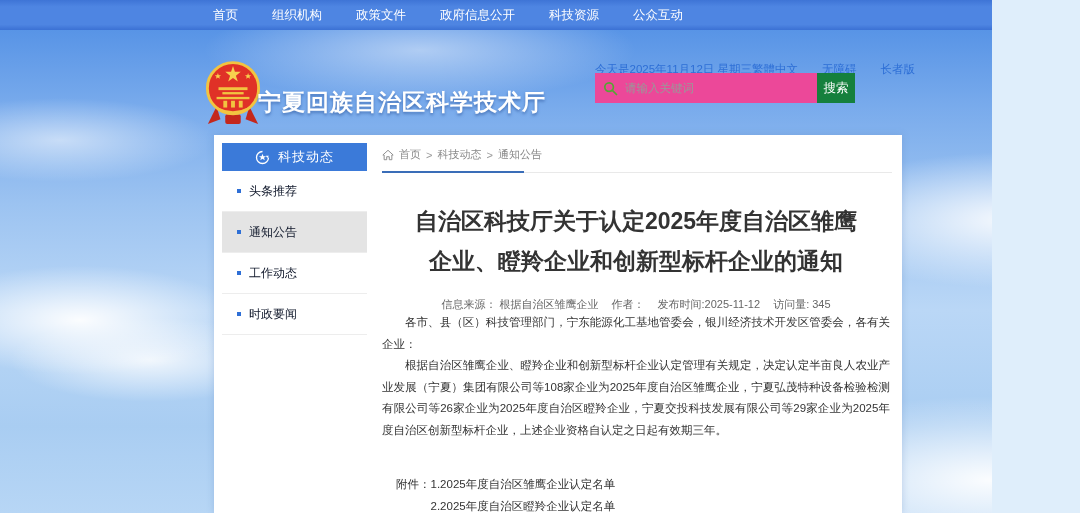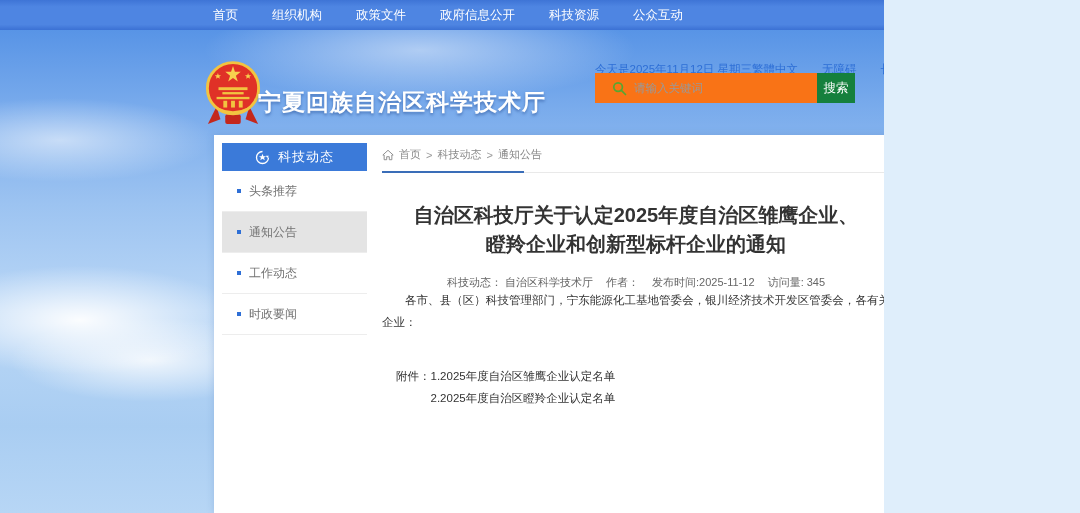--- a/index.html
+++ b/index.html
@@ -1,18 +1,18 @@
 <!DOCTYPE html>
 <html><head>
 <meta charset="utf-8">
 <style>
   * { margin:0; padding:0; box-sizing:border-box; }
   html,body { background:#dfeefb; }
   body { font-family:"Liberation Sans","DejaVu Sans",sans-serif; }
-  .page { position:relative; width:884px; height:513px; overflow:hidden; background:#cfe3f8; }
+  .page { position:relative; width:992px; height:513px; overflow:hidden; background:#cfe3f8; }
 
   
   .topnav { position:absolute; top:0; left:0; width:1080px; height:30px;
     background:linear-gradient(180deg,#3e74d6 0%,#4e85e2 22%,#4e85e2 82%,#3b71d4 100%); }
   .nav-items { position:absolute; left:213px; top:0; width:470px; height:30px;
     display:flex; justify-content:space-between; align-items:center; }
   .nav-item { color:#fff; font-size:12.5px; line-height:30px; cursor:pointer; white-space:nowrap; }
 
   
   .sky { position:absolute; top:30px; left:0; width:1080px; height:483px;
@@ -33,54 +33,54 @@
     letter-spacing:1px; text-shadow:0 2px 3px rgba(40,80,150,.6); white-space:nowrap;margin-top:16px; }
   .site-subtitle { position:absolute; left:259px; top:103px; color:#fff; font-size:10.5px;
     letter-spacing:1.6px; word-spacing:4px; text-shadow:0 1px 2px rgba(40,80,150,.6); white-space:nowrap; }
 
   .date-row { position:absolute; left:595px; top:50px; width:260px; display:flex;
     justify-content:space-between; align-items:center; font-size:11.5px; color:#2e6fd6; white-space:nowrap;margin-top:12px; }
   .quick-links { display:flex; gap:24px; }
   .quick-link { cursor:pointer; }
 
   .search-bar { position:absolute; left:595px; top:73px; width:260px; height:30px; display:flex; }
-  .search-box { width:222px; height:30px; background:#f97316; display:flex; align-items:center; padding-left:17px; }
+  .search-box { width:222px; height:30px; background:#ec4899; display:flex; align-items:center; padding-left:8px; }
   .search-icon { width:15px; height:15px; margin-right:7px; flex:0 0 auto; }
   .search-input { border:none; outline:none; width:170px; font-size:11.5px; color:#333; background:transparent;
     font-family:"Liberation Sans","DejaVu Sans",sans-serif; }
   .search-input::placeholder { color:#999; }
   .search-btn { width:38px; height:30px; background:#15803d; color:#fff; border:none; font-size:12.5px;
     cursor:pointer; font-family:"Liberation Sans","DejaVu Sans",sans-serif; }
 
   
   .card { position:absolute; left:214px; top:135px; width:688px; height:378px; background:#fff;
     box-shadow:0 0 7px rgba(90,130,185,.3); }
 
   
   .sidebar { position:absolute; left:8px; top:8px; width:145px; }
   .sidebar-head { height:28px; background:#3b7ad9; color:#fff; display:flex; align-items:center;
     justify-content:center; gap:8px; font-size:13px; letter-spacing:1px; }
   .sidebar-head svg { width:15px; height:15px; }
   .sidebar-item { height:41px; display:flex; align-items:center; padding-left:15px;
-    border-bottom:1px solid #ededed; font-size:12px; color:#737373; cursor:pointer; background:#fff; }
+    border-bottom:1px solid #ededed; font-size:12px; color:#0f172a; cursor:pointer; background:#fff; }
   .sidebar-item.active { background:#e4e4e4; }
   .bullet { width:4px; height:4px; background:#2e6fd6; margin-right:8px; flex:0 0 auto; }
 
   
   .main { position:absolute; left:168px; top:12px; width:508px; }
   .breadcrumb { display:flex; align-items:center; gap:5px; font-size:11px; color:#888; }
   .bc-home { width:12px; height:12px; }
   .bc-link { cursor:pointer; }
   .bc-sep { color:#999; }
   .bc-line { position:relative; margin-top:9px; height:2px; }
   .bc-line .gray { position:absolute; left:0; right:-2px; top:1px; height:1px; background:#e9e9e9; }
   .bc-line .blue { position:absolute; left:0; top:0; width:142px; height:2px; background:#3a6db8; }
 
-  .art-title { margin-top:28px; padding:0 26px; text-align:center; font-size:20px; font-weight:bold;
-    color:#333; line-height:29px; }
+  .art-title { margin-top:28px; padding:0 26px; text-align:center; font-size:23px; font-weight:bold;
+    color:#333; line-height:40px; }
   .art-meta { margin-top:16px; text-align:center; font-size:11px; color:#666; }
   .art-meta span { margin:0 5px; }
   .art-body { font-size:11.5px; color:#333; line-height:21.5px; text-align:justify; }
   .art-body p { text-indent:2em; }
 
   .attachments { margin-top:33px; margin-left:14px; display:flex; font-size:11.5px; color:#333;
     line-height:21.5px; }
   .att-label { flex:0 0 auto; }
   .att-item { cursor:pointer; }
 </style>
@@ -181,28 +181,29 @@
         <span class="bc-link">通知公告</span>
       </div>
       <div class="bc-line">
         <div class="gray"></div>
           <div class="blue"></div>
       </div>
 
       <div class="art-title">自治区科技厅关于认定2025年度自治区雏鹰企业、瞪羚企业和创新型标杆企业的通知</div>
 
       <div class="art-meta">
-        <span>科技动态： 自治区科学技术厅</span>
+        <span>信息来源： 根据自治区雏鹰企业</span>
         <span>作者：</span>
         <span>发布时间:2025-11-12</span>
         <span>访问量: 345</span>
       </div>
 
       <div class="art-body">
         <p>各市、县（区）科技管理部门，宁东能源化工基地管委会，银川经济技术开发区管委会，各有关企业：</p>
+        <p>根据自治区雏鹰企业、瞪羚企业和创新型标杆企业认定管理有关规定，决定认定半亩良人农业产业发展（宁夏）集团有限公司等108家企业为2025年度自治区雏鹰企业，宁夏弘茂特种设备检验检测有限公司等26家企业为2025年度自治区瞪羚企业，宁夏交投科技发展有限公司等29家企业为2025年度自治区创新型标杆企业，上述企业资格自认定之日起有效期三年。</p>
       </div>
 
       <div class="attachments">
         <span class="att-label">附件：</span>
         <span>
           <div class="att-item">1.2025年度自治区雏鹰企业认定名单</div>
           <div class="att-item">2.2025年度自治区瞪羚企业认定名单</div>
 
         </span>
       </div>

